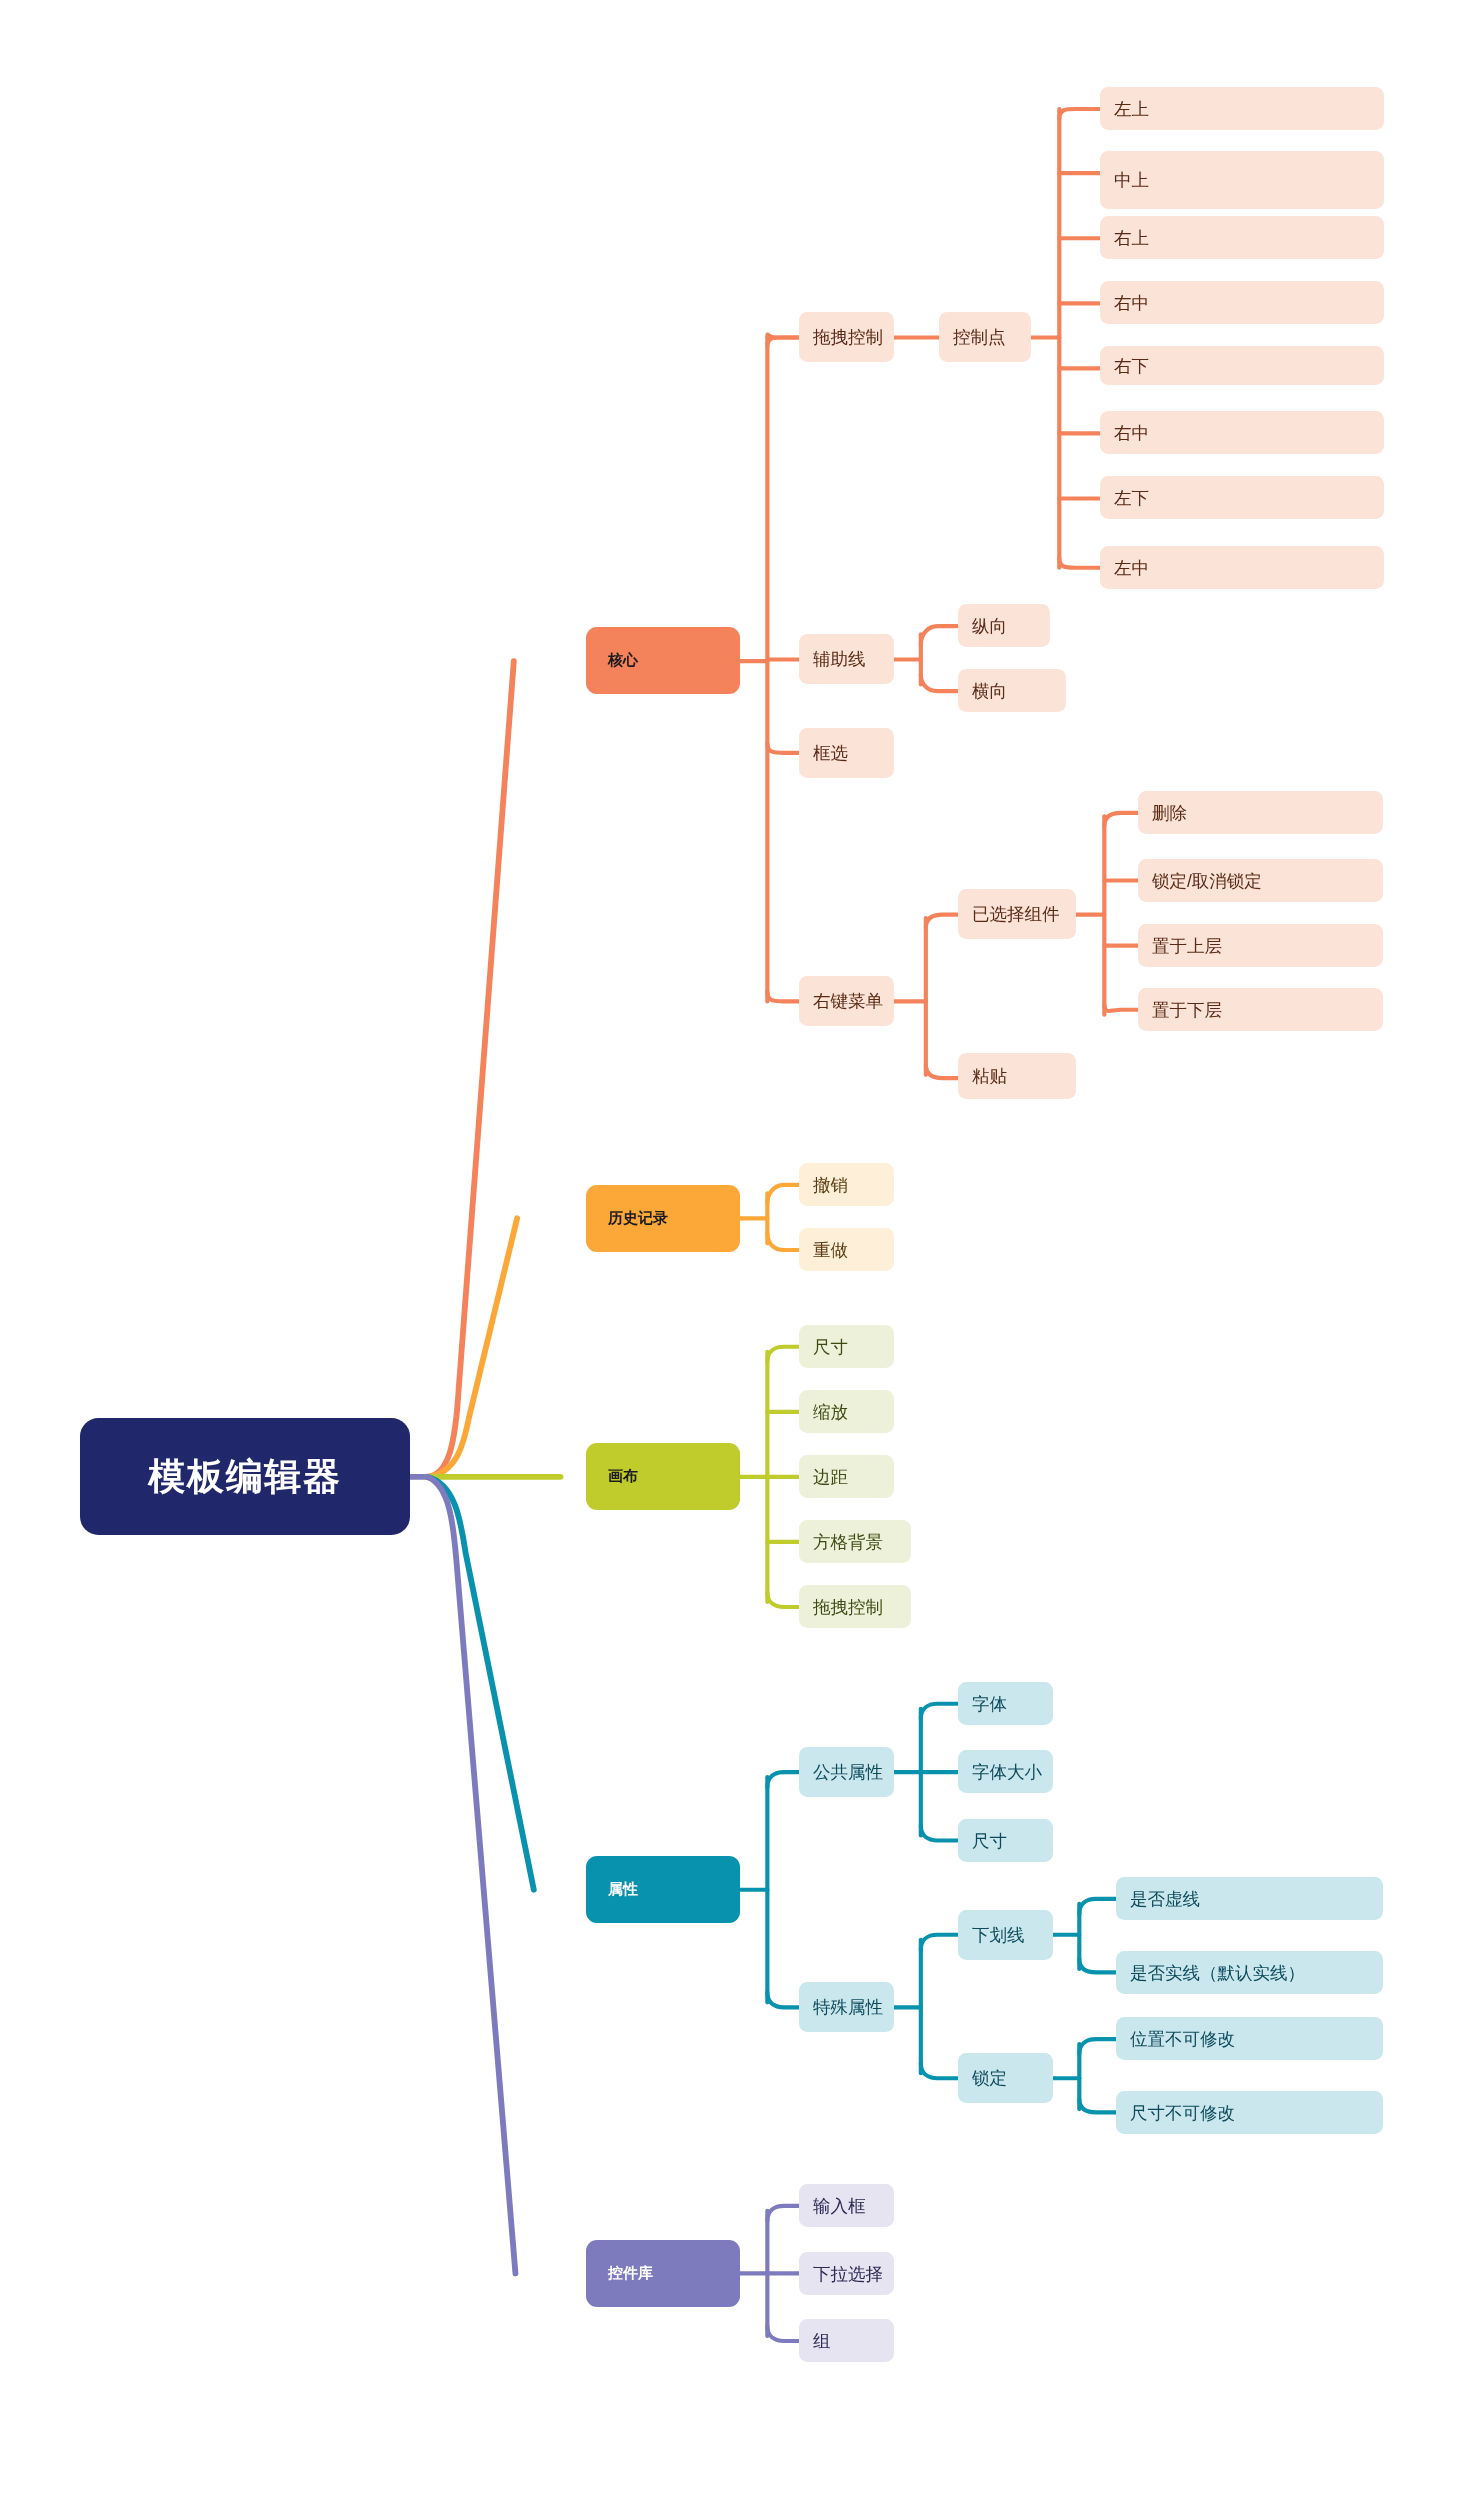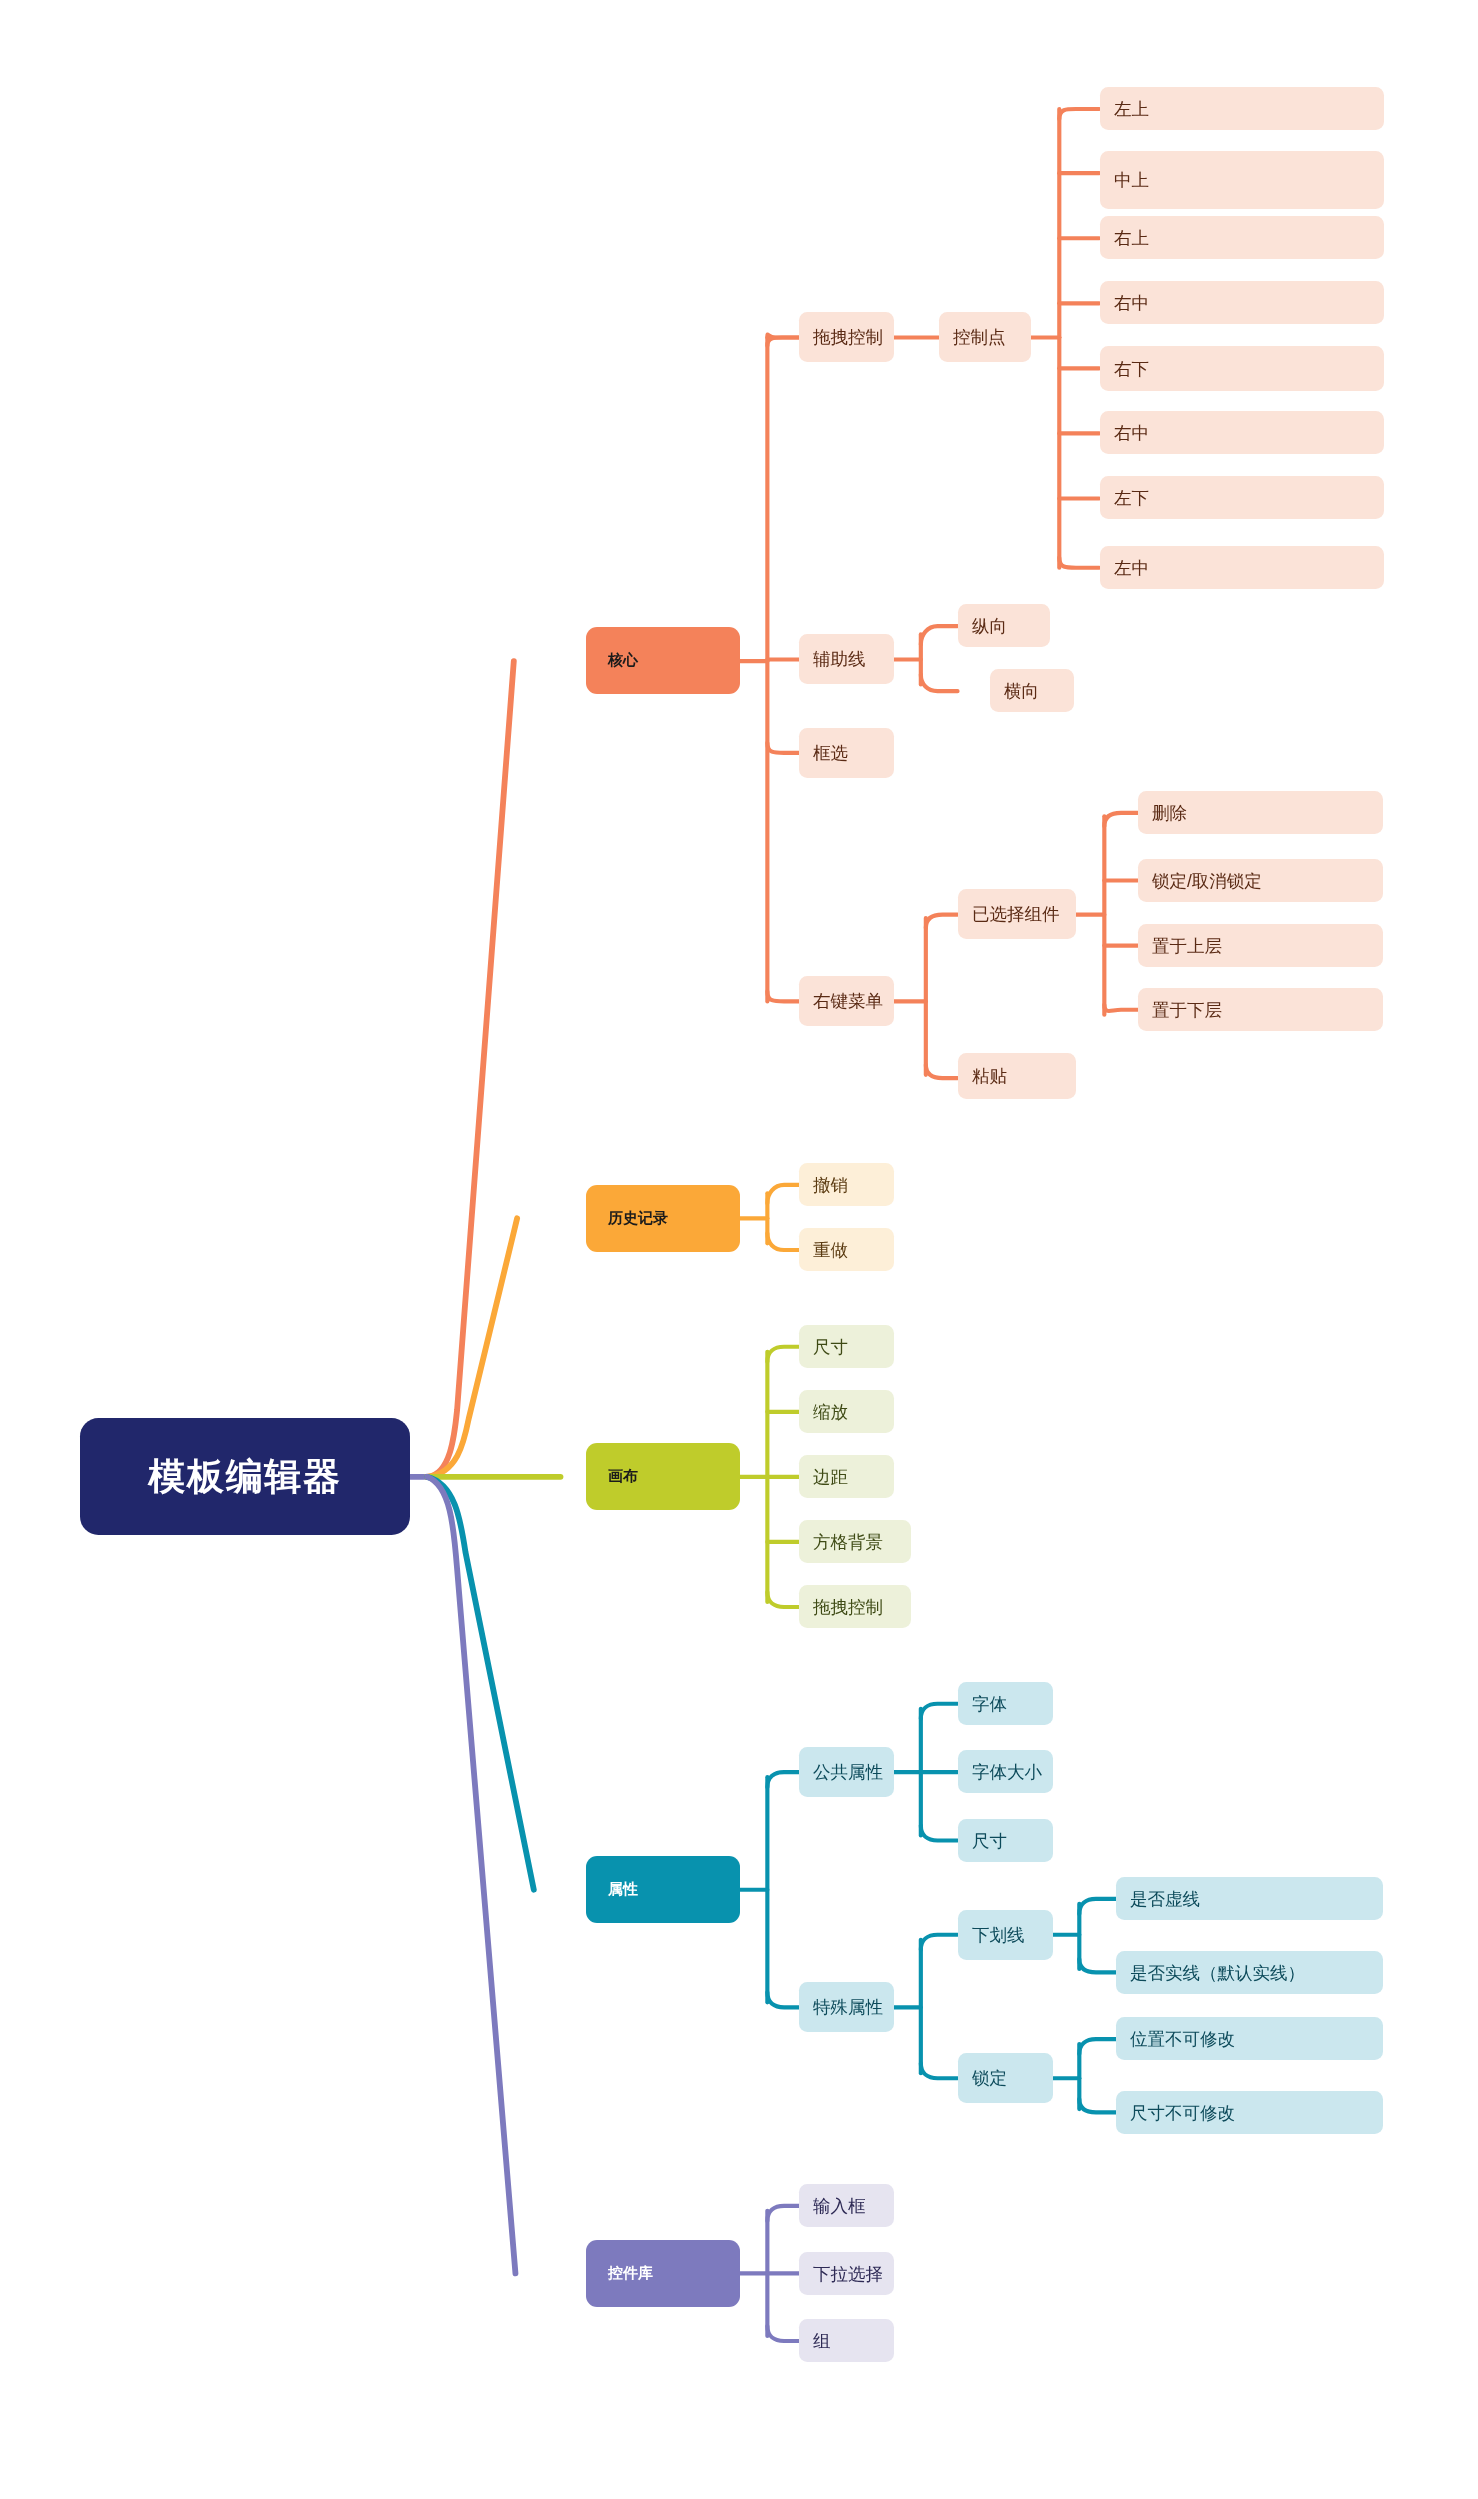--- a/index.html
+++ b/index.html
@@ -151,40 +151,40 @@
   </div>
   <div class="node sub c" style="left:1100px;top:151px;width:284px;height:58px;">
     <span>中上</span>
   </div>
   <div class="node sub c" style="left:1100px;top:216px;width:284px;height:43px;">
     <span>右上</span>
   </div>
   <div class="node sub c" style="left:1100px;top:281px;width:284px;height:43px;">
     <span>右中</span>
   </div>
-  <div class="node sub c" style="left:1100px;top:346px;width:284px;height:45px;">
+  <div class="node sub c" style="left:1100px;top:346px;width:284px;height:39px;">
     <span>右下</span>
   </div>
   <div class="node sub c" style="left:1100px;top:411px;width:284px;height:43px;">
     <span>右中</span>
   </div>
   <div class="node sub c" style="left:1100px;top:476px;width:284px;height:43px;">
     <span>左下</span>
   </div>
   <div class="node sub c" style="left:1100px;top:546px;width:284px;height:43px;">
     <span>左中</span>
   </div>
 
   <div class="node sub c" style="left:799px;top:634px;width:95px;height:50px;">
     <span>辅助线</span>
   </div>
   <div class="node sub c" style="left:958px;top:604px;width:92px;height:43px;">
     <span>纵向</span>
   </div>
-  <div class="node sub c" style="left:958px;top:669px;width:84px;height:43px;margin-left:32px;">
+  <div class="node sub c" style="left:958px;top:669px;width:108px;height:43px;">
     <span>横向</span>
   </div>
 
   <div class="node sub c" style="left:799px;top:728px;width:95px;height:50px;">
     <span>框选</span>
   </div>
 
   <div class="node sub c" style="left:799px;top:976px;width:95px;height:50px;">
     <span>右键菜单</span>
   </div>

